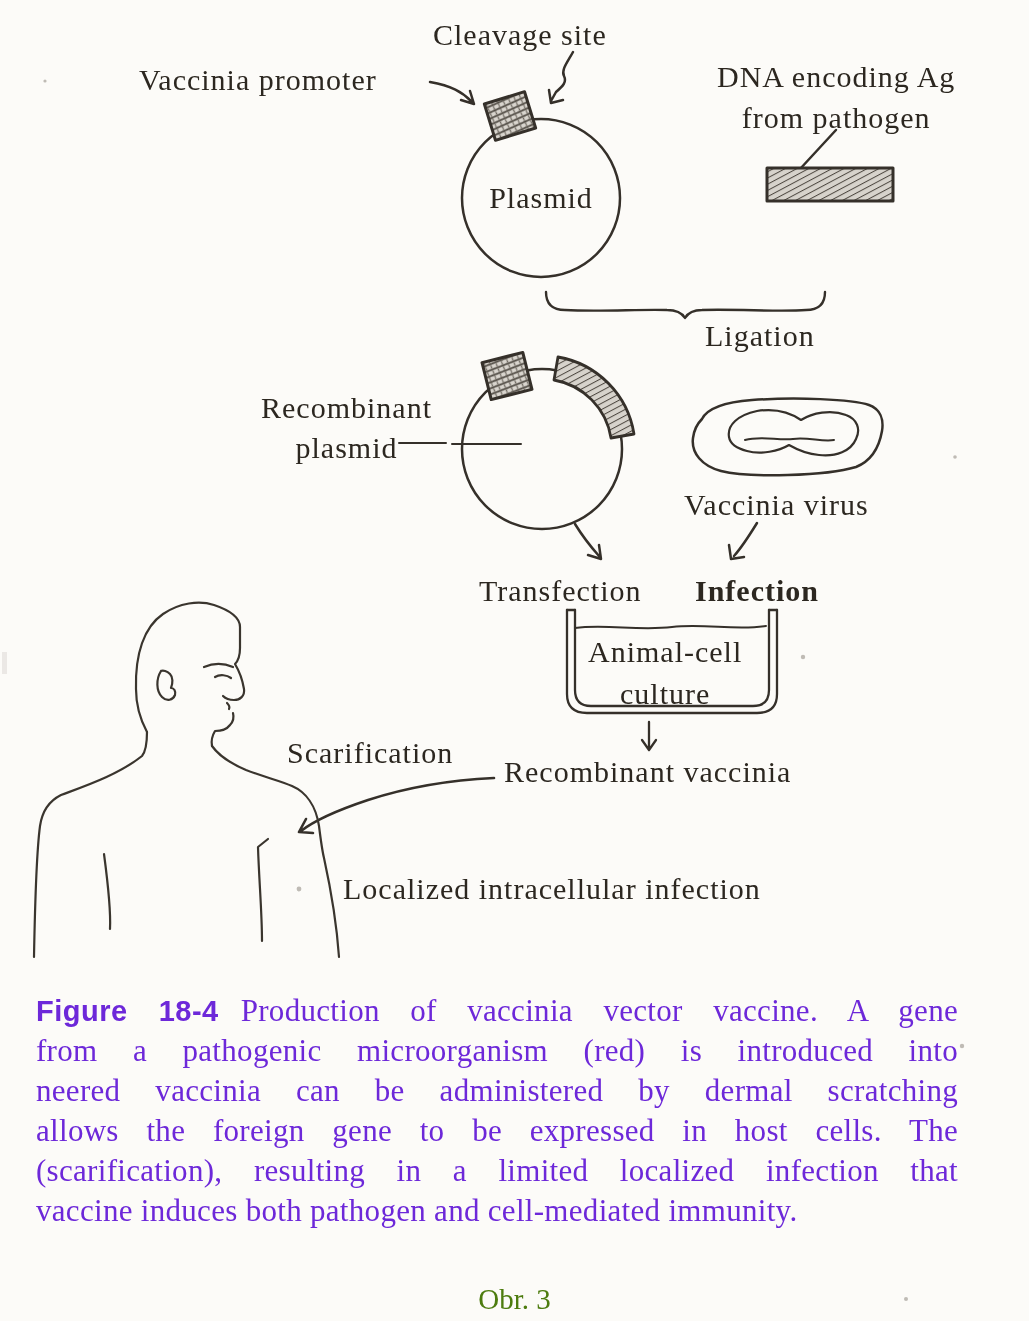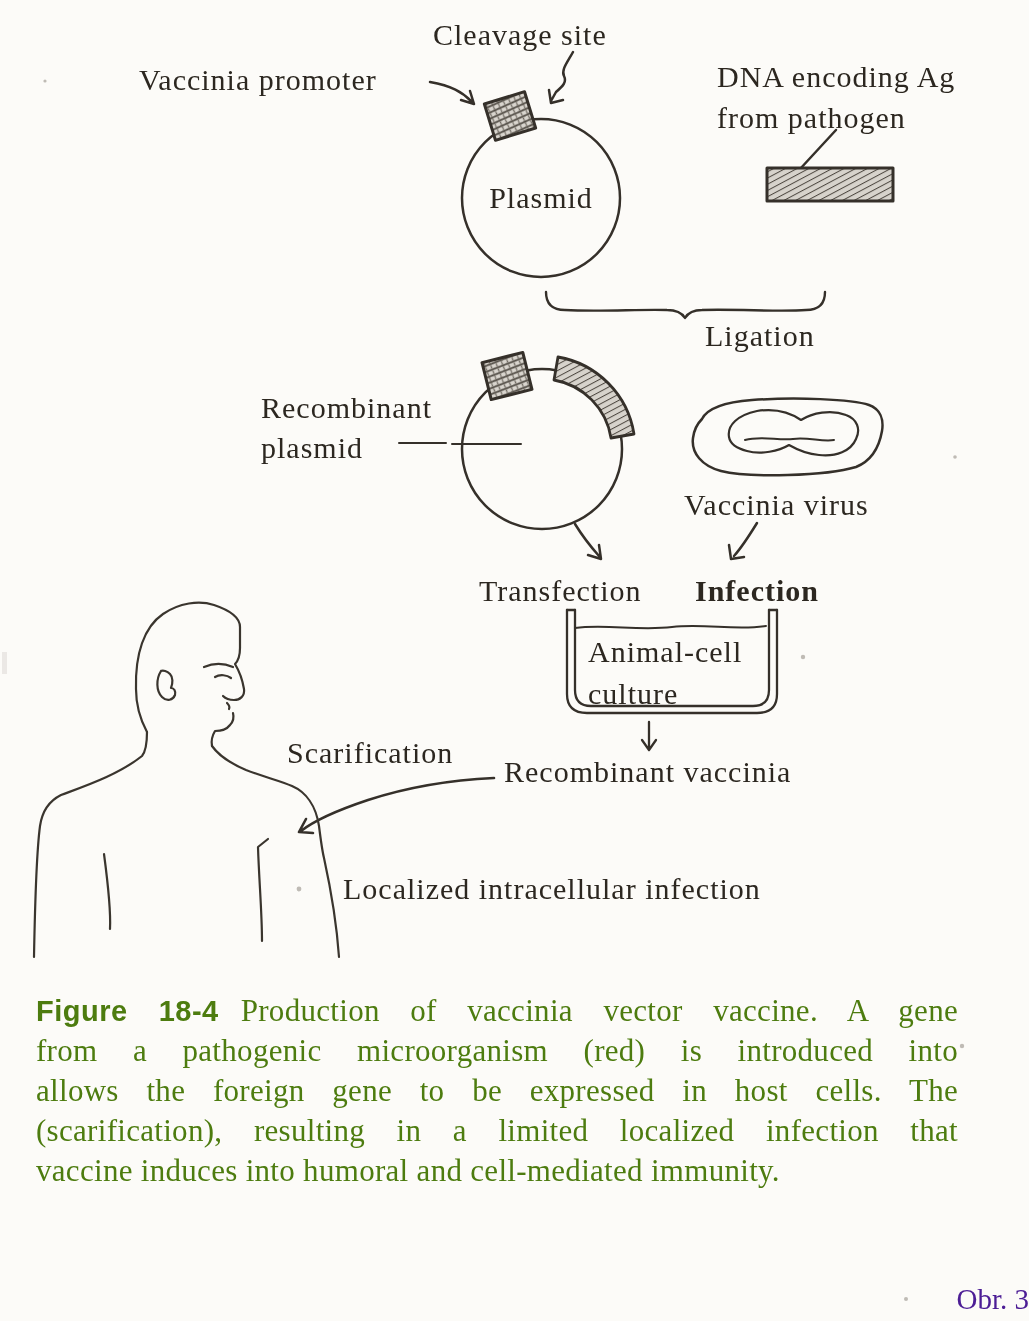--- a/index.html
+++ b/index.html
@@ -11,38 +11,38 @@
     font-family:"Liberation Serif","DejaVu Serif",serif;
     color:#2e2a23;
   }
   #stage{position:absolute;inset:0;width:1029px;height:1157px;}
   svg#lineart{position:absolute;left:0;top:0;z-index:1;}
   .lbl{
     position:absolute;z-index:2;
     font-size:30px;letter-spacing:1px;line-height:40px;
     color:#2c2720;white-space:nowrap;
   }
-  .lbl .l2{display:block;}
+  .lbl .l2{display:block;text-align:center;}
   .center{text-align:center;}
   #caption{
     position:absolute;z-index:2;
     left:36px;top:991px;width:922px;
     font-size:31px;line-height:40px;letter-spacing:0.3px;
-    color:#4d7c0f;
+    color:#6d28d9;
   }
   .cap-line{text-align:justify;text-align-last:justify;}
   .cap-line.last{text-align-last:left;}
   .fig-label{
     font-family:"Liberation Sans","DejaVu Sans",sans-serif;
     font-weight:600;font-size:29px;letter-spacing:0.5px;
   }
   .fig-gap{display:inline-block;width:22px;}
   #obr{
     position:absolute;z-index:2;left:0;top:1283px;width:1029px;
-    text-align:right;font-size:29px;color:#4c1d95;
+    text-align:center;font-size:29px;color:#4d7c0f;
   }
 </style>
 </head>
 <body>
 
 <div id="stage">
 
   <svg id="lineart" width="1029" height="1321" viewBox="0 0 1029 1321">
     <defs>
       <pattern id="hatchP" width="5.5" height="5.5" patternUnits="userSpaceOnUse" patternTransform="rotate(62)">
@@ -183,20 +183,21 @@
 
   <div class="lbl" style="left:287px;top:733px;">Scarification</div>
 
   <div class="lbl" style="left:343px;top:869px;">Localized intracellular infection</div>
 
   <div id="caption">
     <div class="cap-line">
       <span class="fig-label">Figure 18-4</span><span class="fig-gap"></span><span>Production of vaccinia vector vaccine. A gene</span>
     </div>
     <div class="cap-line">from a pathogenic microorganism (red) is introduced into</div>
+    <div class="cap-line">neered vaccinia can be administered by dermal scratching</div>
     <div class="cap-line">allows the foreign gene to be expressed in host cells. The</div>
     <div class="cap-line">(scarification), resulting in a limited localized infection that</div>
-    <div class="cap-line last">vaccine induces into humoral and cell-mediated immunity.</div>
+    <div class="cap-line last">vaccine induces both pathogen and cell-mediated immunity.</div>
   </div>
 
   <div id="obr">Obr. 3</div>
 
 </div>
 
 </body></html>

